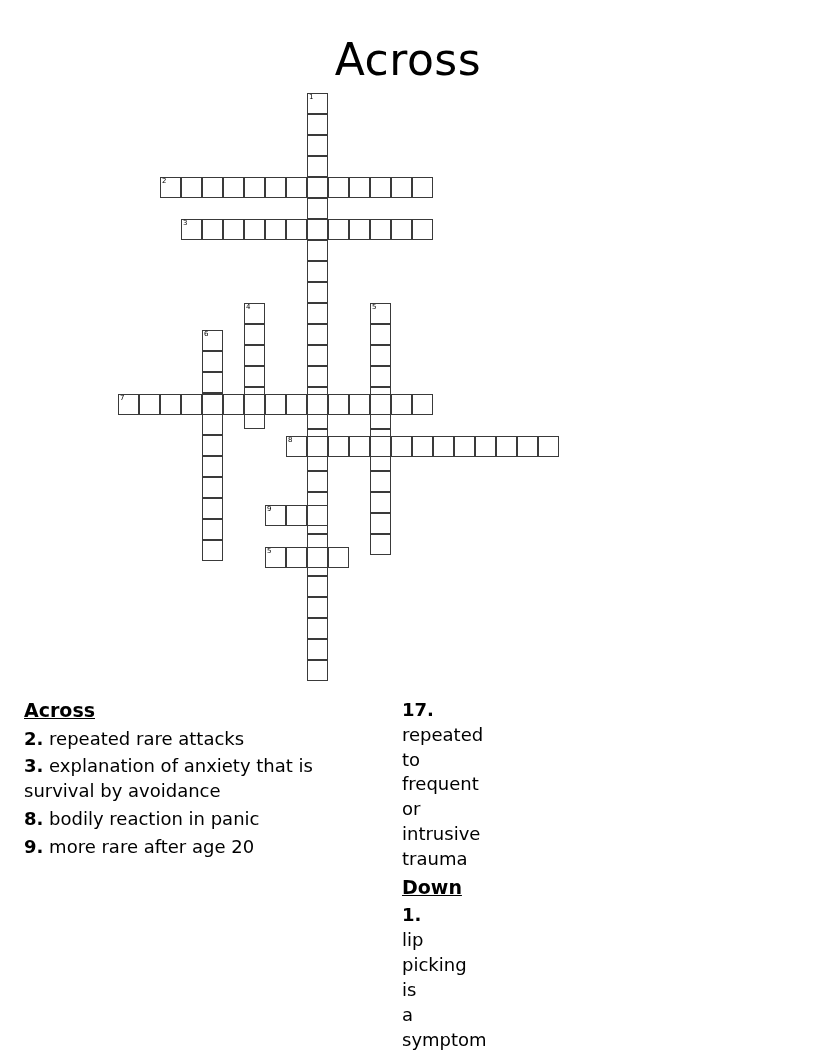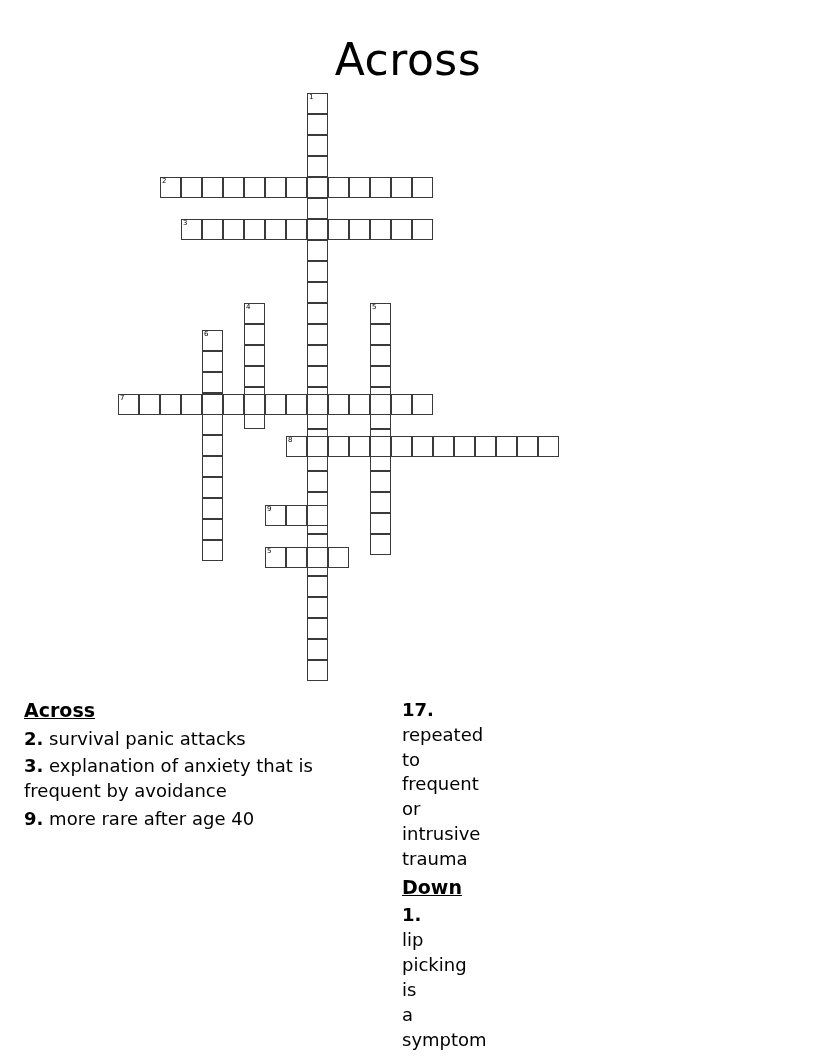--- a/index.html
+++ b/index.html
@@ -227,29 +227,33 @@
     <div class="cell" style="left: 286px; top: 462.6px;"></div>
     <div class="cell" style="left: 307px; top: 462.6px;"></div>
     <div class="cell" style="left: 328px; top: 462.6px;"></div>
   </div>
 
 <div id="clues">
   <div class="clue-col left">
     <div class="section-head">Across</div>
     <div class="clue">
       <span class="cnum">2.</span>
-      <span>survival panic attacks</span>
+      <span>repeated rare attacks</span>
     </div>
     <div class="clue">
       <span class="cnum">3.</span>
-      <span>explanation of anxiety that is frequent by avoidance</span>
+      <span>explanation of anxiety that is survival by avoidance</span>
+    </div>
+    <div class="clue">
+      <span class="cnum">8.</span>
+      <span>bodily reaction in panic</span>
     </div>
     <div class="clue">
       <span class="cnum">9.</span>
-      <span>more rare after age 40</span>
+      <span>more rare after age 20</span>
     </div>
   </div>
 
   <div class="clue-col right">
     <div class="clue">
       <span class="cnum">17.</span>
       <span>repeated to frequent or intrusive trauma</span>
     </div>
     <div class="section-head">Down</div>
     <div class="clue">

